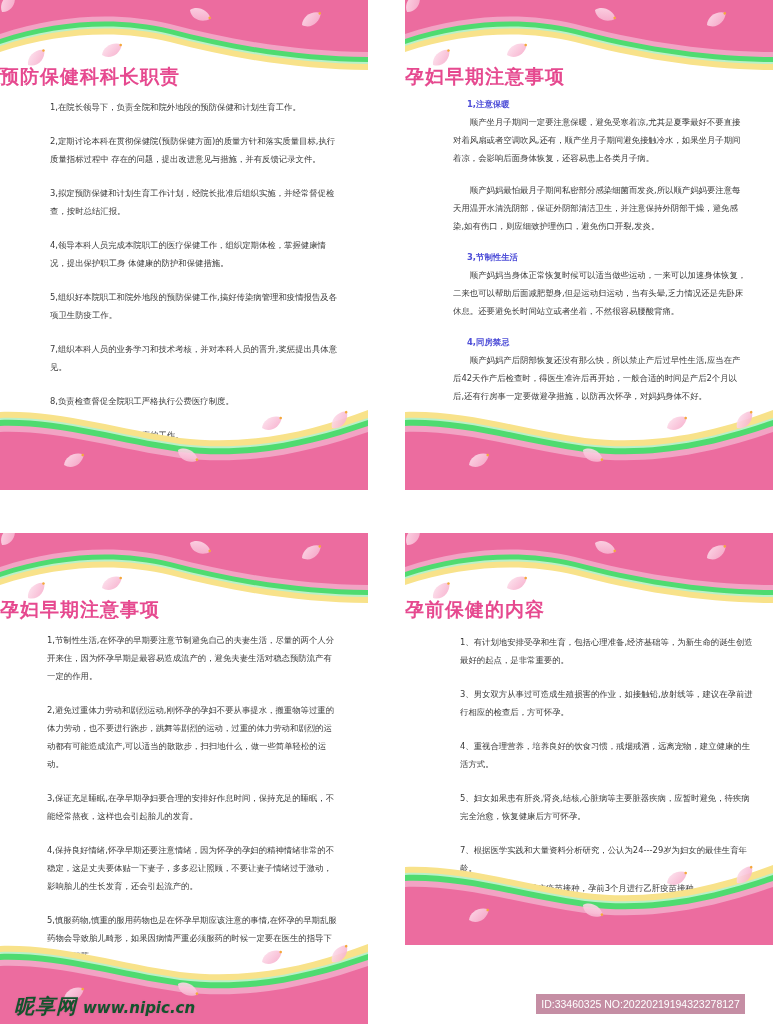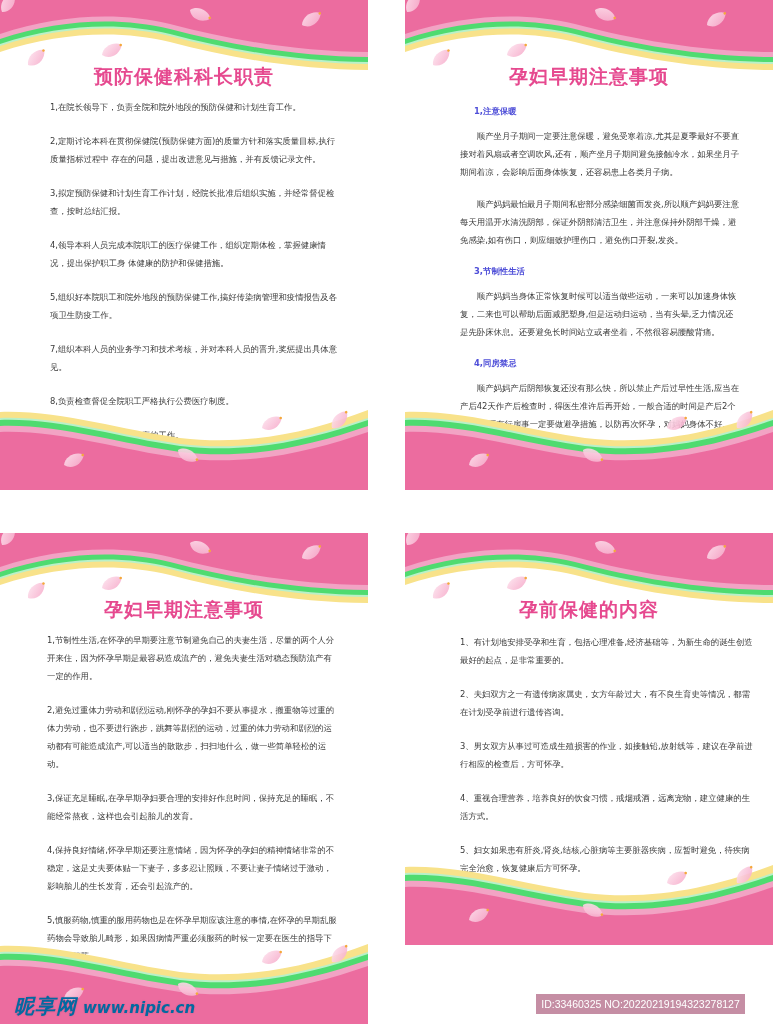--- a/index.html
+++ b/index.html
@@ -19,58 +19,57 @@
   .wave-top, .wave-bottom {
     position: absolute; left: 0; width: 368px;
   }
   .wave-top { top: 0; height: 80px; }
   .wave-bottom { bottom: 0; height: 80px; }
 
   .title {
     position: absolute;
     left: 0; right: 0;
     top: 64px;
-    text-align: center;
     font-size: 19px;
     font-weight: bold;
     color: #e6498f;
     letter-spacing: 1px;
   }
 
   .body {
     position: absolute;
     left: 50px;
     right: 30px;
     top: 100px;
     font-size: 8.4px;
     line-height: 18px;
     color: #3a3a3a;
   }
   .item { margin-bottom: 16px; }
-  .item p { margin: 7px; }
+  .item p { margin: 0; }
 
   .sub-head {
     color: #4f4fd8;
     font-weight: bold;
     padding-left: 14px;
     line-height: 17px;
   }
   .sub-text { text-indent: 2em; line-height: 18px; }
   .tr-body .item { margin-bottom: 14px; }
 
   .tight { margin-bottom: 2px !important; }
 
   .watermark-logo {
     position: absolute;
     left: 14px;
     top: 993px;
     font-size: 20px;
     font-weight: bold;
     font-style: italic;
-    color: #0369a1;
+    color: #14532d;
     letter-spacing: 1px;
     text-shadow: 0 0 2px rgba(0,0,0,0.15);
   }
   .watermark-logo .url {
     font-size: 15px;
     margin-left: 6px;
     letter-spacing: 0;
   }
   .watermark-id {
     position: absolute;
@@ -219,21 +218,20 @@
     <use href="#topWave"></use>
     <use href="#petal" transform="translate(2,12) rotate(-50)"></use>
     <use href="#petal" transform="translate(190,10) rotate(30)"></use>
     <use href="#petal" transform="translate(302,25) rotate(-25)"></use>
     <use href="#petal" transform="translate(28,65) rotate(-35)"></use>
     <use href="#petal" transform="translate(102,55) rotate(-20)"></use>
   </svg>
   <div class="title">孕前保健的内容</div>
   <div class="body" style="top:100px; left:55px; right:18px;">
     <div class="item">1、有计划地安排受孕和生育，包括心理准备,经济基础等，为新生命的诞生创造最好的起点，是非常重要的。</div>
-    <div class="item">2、夫妇双方之一有遗传病家属史，女方年龄过大，有不良生育史等情况，都需在计划受孕前进行遗传咨询。</div>
     <div class="item">3、男女双方从事过可造成生殖损害的作业，如接触铅,放射线等，建议在孕前进行相应的检查后，方可怀孕。</div>
     <div class="item">4、重视合理营养，培养良好的饮食习惯，戒烟戒酒，远离宠物，建立健康的生活方式。</div>
     <div class="item">5、妇女如果患有肝炎,肾炎,结核,心脏病等主要脏器疾病，应暂时避免，待疾病完全治愈，恢复健康后方可怀孕。</div>
     <div class="item tight">7、根据医学实践和大量资料分析研究，公认为24---29岁为妇女的最佳生育年龄。</div>
     <div class="item">8、孕前6个月进行风疹疫苗接种，孕前3个月进行乙肝疫苗接种。</div>
     <div class="item">9、从孕前3个月开始补充叶酸，能有效预防多种胎儿畸形的发生，并能促进产妇乳汁分泌，预防贫血。</div>
   </div>
   <svg class="wave-bottom" viewBox="0 0 368 80">
     <use href="#bottomWave"></use>
     <use href="#petal" transform="translate(262,18) rotate(-20)"></use>

